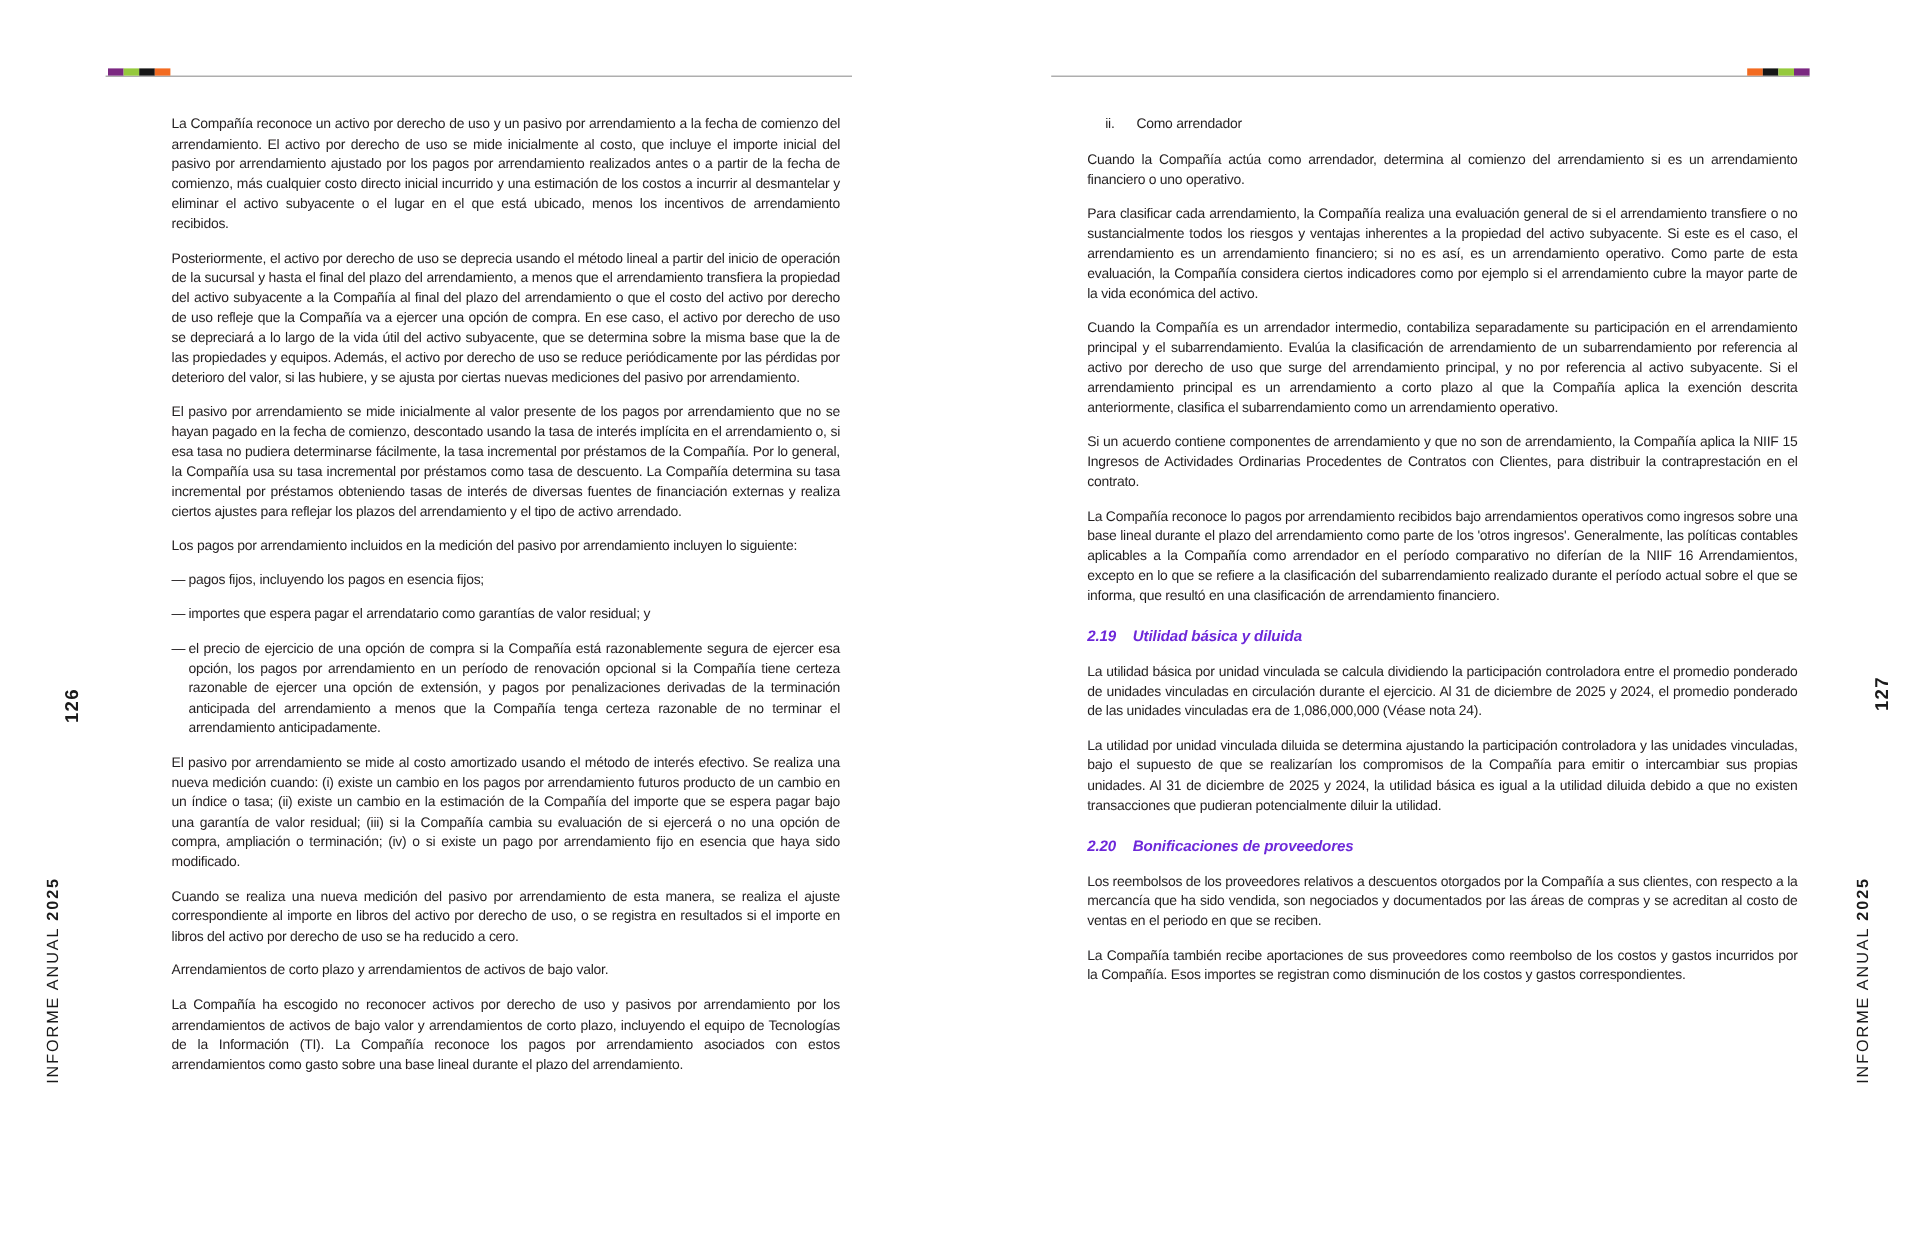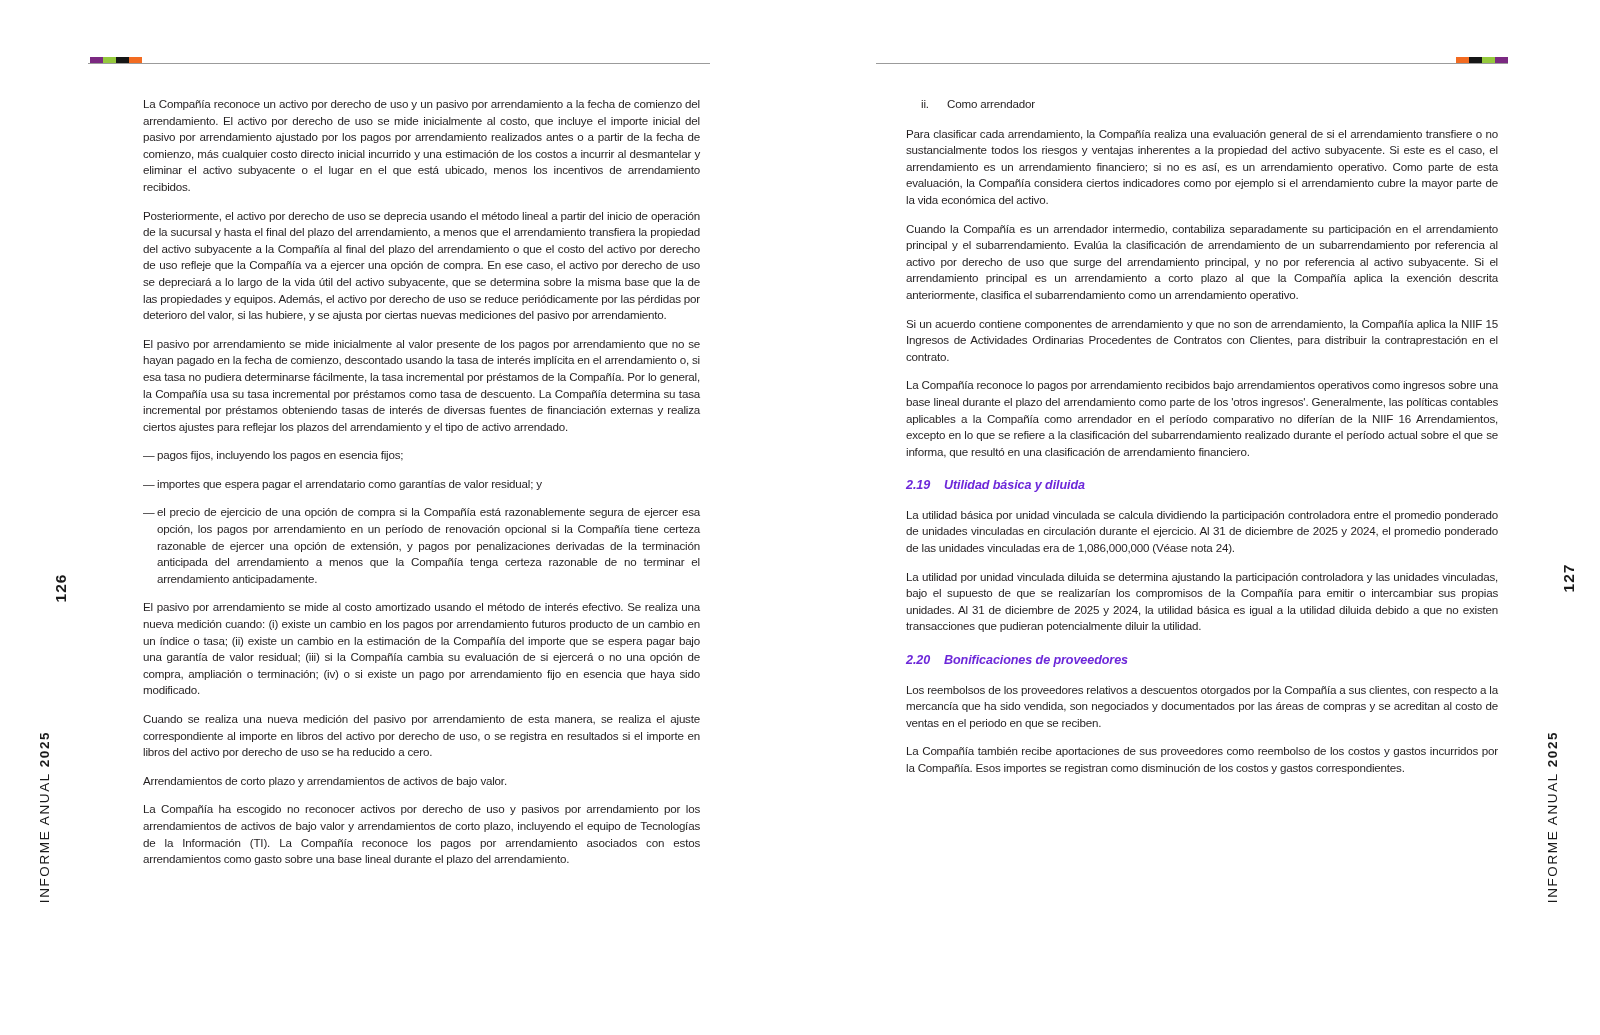--- a/index.html
+++ b/index.html
@@ -67,20 +67,21 @@
     <span class="seg-green"></span>
     <span class="seg-black"></span>
     <span class="seg-orange"></span>
   </div>
 </div>
 
 <div class="content content-left">
   <p>La Compañía reconoce un activo por derecho de uso y un pasivo por arrendamiento a la fecha de comienzo del arrendamiento. El activo por derecho de uso se mide inicialmente al costo, que incluye el importe inicial del pasivo por arrendamiento ajustado por los pagos por arrendamiento realizados antes o a partir de la fecha de comienzo, más cualquier costo directo inicial incurrido y una estimación de los costos a incurrir al desmantelar y eliminar el activo subyacente o el lugar en el que está ubicado, menos los incentivos de arrendamiento recibidos.</p>
   <p>Posteriormente, el activo por derecho de uso se deprecia usando el método lineal a partir del inicio de operación de la sucursal y hasta el final del plazo del arrendamiento, a menos que el arrendamiento transfiera la propiedad del activo subyacente a la Compañía al final del plazo del arrendamiento o que el costo del activo por derecho de uso refleje que la Compañía va a ejercer una opción de compra. En ese caso, el activo por derecho de uso se depreciará a lo largo de la vida útil del activo subyacente, que se determina sobre la misma base que la de las propiedades y equipos. Además, el activo por derecho de uso se reduce periódicamente por las pérdidas por deterioro del valor, si las hubiere, y se ajusta por ciertas nuevas mediciones del pasivo por arrendamiento.</p>
   <p>El pasivo por arrendamiento se mide inicialmente al valor presente de los pagos por arrendamiento que no se hayan pagado en la fecha de comienzo, descontado usando la tasa de interés implícita en el arrendamiento o, si esa tasa no pudiera determinarse fácilmente, la tasa incremental por préstamos de la Compañía. Por lo general, la Compañía usa su tasa incremental por préstamos como tasa de descuento. La Compañía determina su tasa incremental por préstamos obteniendo tasas de interés de diversas fuentes de financiación externas y realiza ciertos ajustes para reflejar los plazos del arrendamiento y el tipo de activo arrendado.</p>
+  <p>Los pagos por arrendamiento incluidos en la medición del pasivo por arrendamiento incluyen lo siguiente:</p>
 
   <div class="dash-item">
     <span class="dash">—</span>
     <span>pagos fijos, incluyendo los pagos en esencia fijos;</span>
   </div>
   <div class="dash-item">
     <span class="dash">—</span>
     <span>importes que espera pagar el arrendatario como garantías de valor residual; y</span>
   </div>
   <div class="dash-item">
@@ -102,20 +103,21 @@
     <span class="seg-purple"></span>
   </div>
 </div>
 
 <div class="content content-right">
   <div class="roman-item">
     <span class="roman-marker">ii.</span>
     <span>Como arrendador</span>
   </div>
 
+  <p class="ind">Cuando la Compañía actúa como arrendador, determina al comienzo del arrendamiento si es un arrendamiento financiero o uno operativo.</p>
   <p class="ind">Para clasificar cada arrendamiento, la Compañía realiza una evaluación general de si el arrendamiento transfiere o no sustancialmente todos los riesgos y ventajas inherentes a la propiedad del activo subyacente. Si este es el caso, el arrendamiento es un arrendamiento financiero; si no es así, es un arrendamiento operativo. Como parte de esta evaluación, la Compañía considera ciertos indicadores como por ejemplo si el arrendamiento cubre la mayor parte de la vida económica del activo.</p>
   <p class="ind">Cuando la Compañía es un arrendador intermedio, contabiliza separadamente su participación en el arrendamiento principal y el subarrendamiento. Evalúa la clasificación de arrendamiento de un subarrendamiento por referencia al activo por derecho de uso que surge del arrendamiento principal, y no por referencia al activo subyacente. Si el arrendamiento principal es un arrendamiento a corto plazo al que la Compañía aplica la exención descrita anteriormente, clasifica el subarrendamiento como un arrendamiento operativo.</p>
   <p class="ind">Si un acuerdo contiene componentes de arrendamiento y que no son de arrendamiento, la Compañía aplica la NIIF 15 Ingresos de Actividades Ordinarias Procedentes de Contratos con Clientes, para distribuir la contraprestación en el contrato.</p>
   <p class="ind">La Compañía reconoce lo pagos por arrendamiento recibidos bajo arrendamientos operativos como ingresos sobre una base lineal durante el plazo del arrendamiento como parte de los 'otros ingresos'.  Generalmente, las políticas contables aplicables a la Compañía como arrendador en el período comparativo no diferían de la NIIF 16 Arrendamientos, excepto en lo que se refiere a la clasificación del subarrendamiento realizado durante el período actual sobre el que se informa, que resultó en una clasificación de arrendamiento financiero.</p>
 
   <div class="section-heading">
     <span class="sec-num">2.19</span>
     <span class="sec-title">Utilidad básica y diluida</span>
   </div>
   <p class="ind">La utilidad básica por unidad vinculada se calcula dividiendo la participación controladora entre el promedio ponderado de unidades vinculadas en circulación durante el ejercicio. Al 31 de diciembre de 2025 y 2024, el promedio ponderado de las unidades vinculadas era de 1,086,000,000 (Véase nota 24).</p>

